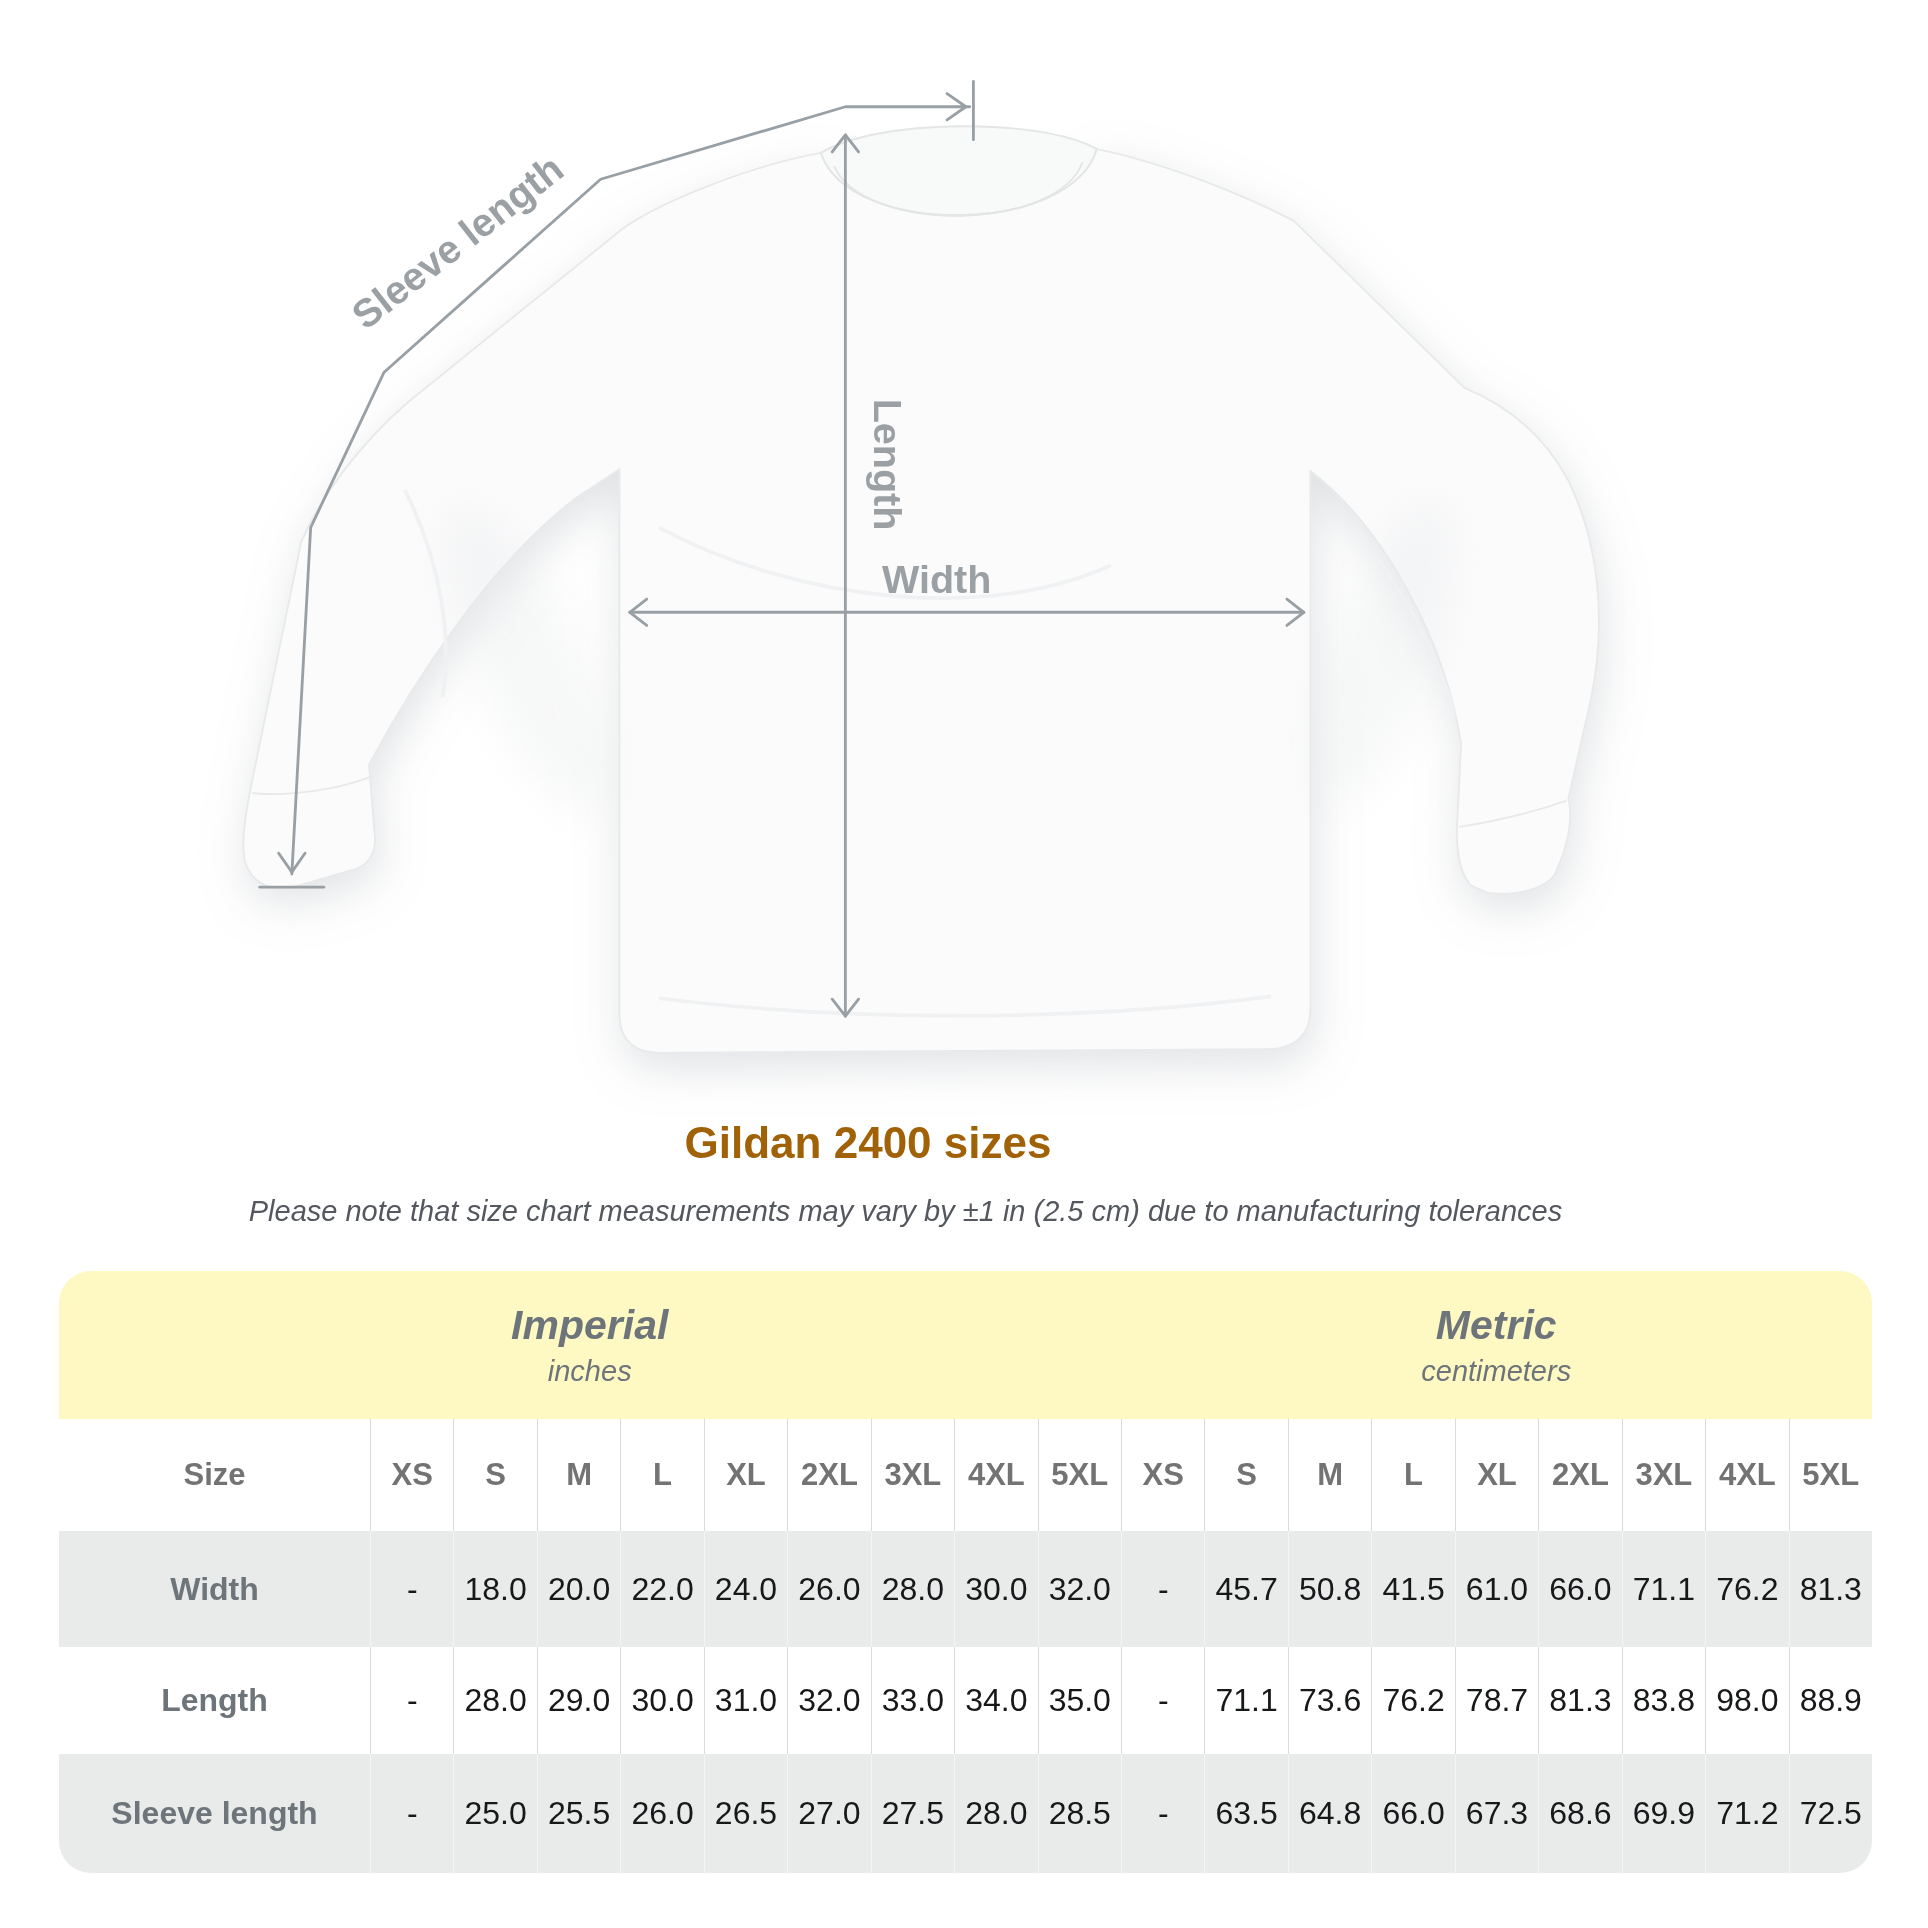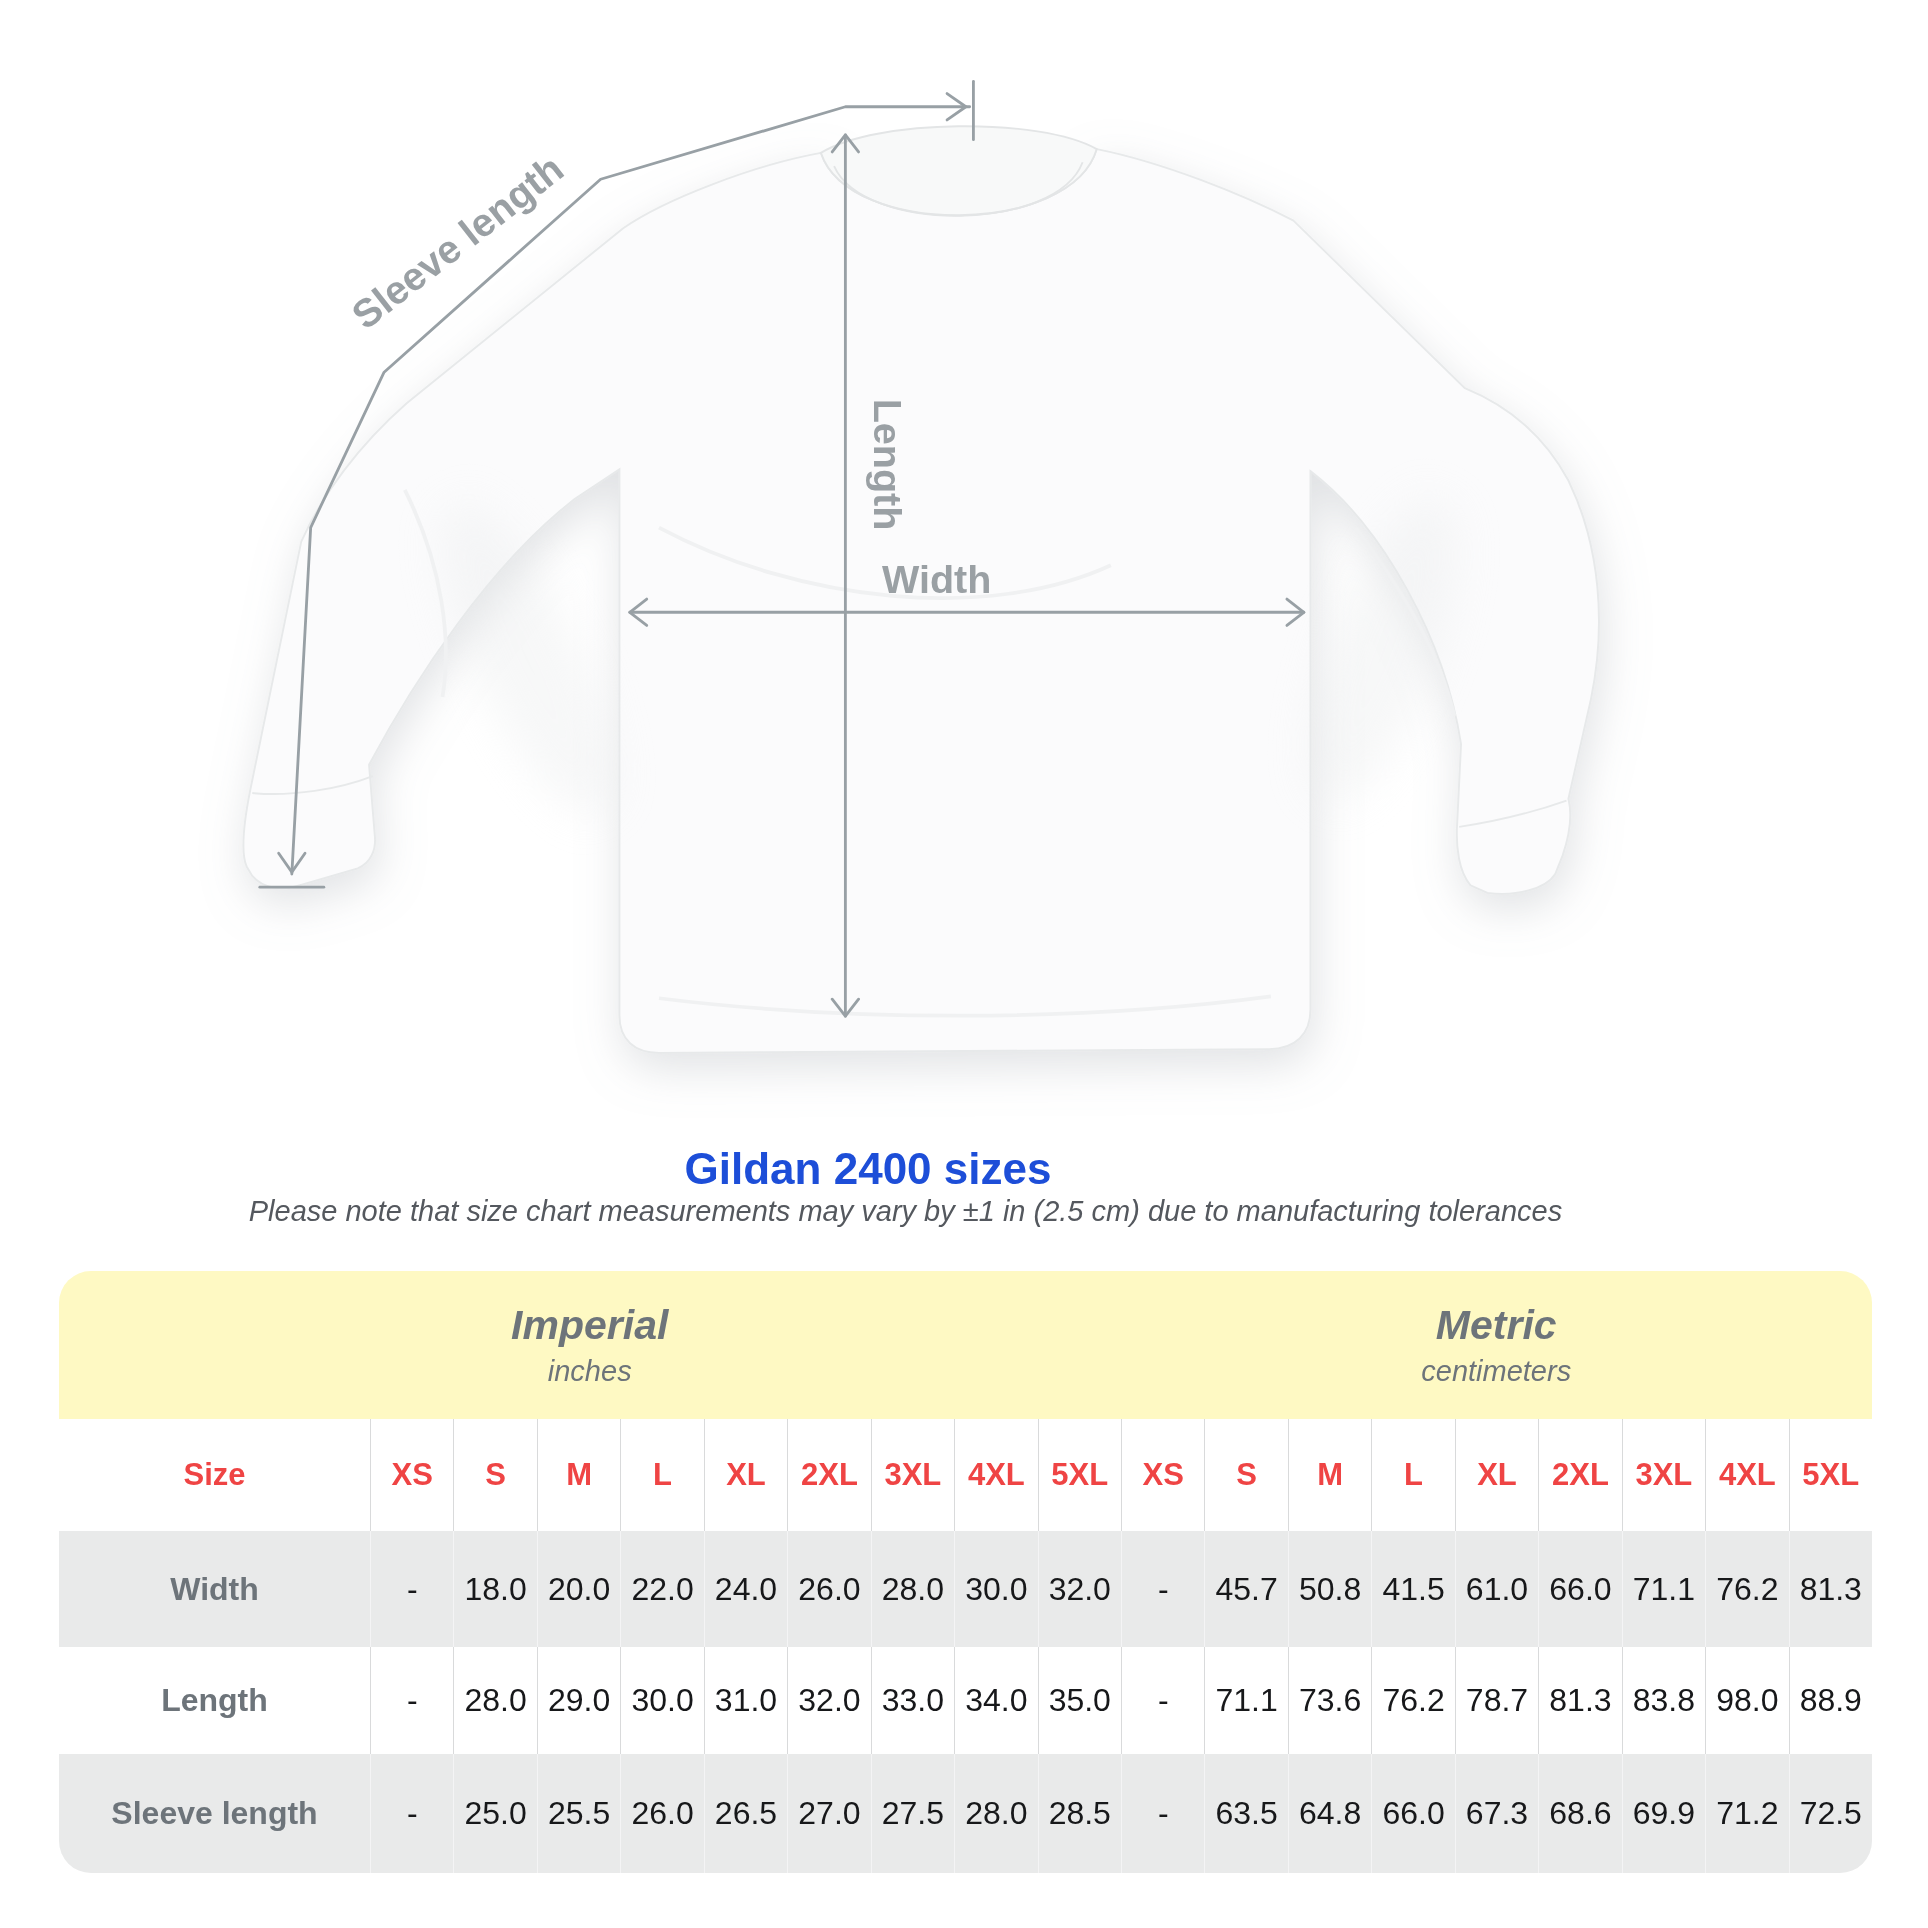--- a/index.html
+++ b/index.html
@@ -4,22 +4,22 @@
 <style>
   html,body { margin:0; padding:0; }
   body {
     width:1928px; height:1928px; position:relative; overflow:hidden;
     background:#ffffff;
     font-family:"Liberation Sans","DejaVu Sans",sans-serif;
   }
   .diagram { position:absolute; top:0; left:0; width:1928px; height:1121px; }
 
   .title {
-    position:absolute; top:1144px; left:0; width:1736px; margin:0;
-    text-align:center; font-size:44px; font-weight:700; color:#1d4ed8;
+    position:absolute; top:1118px; left:0; width:1736px; margin:0;
+    text-align:center; font-size:44px; font-weight:700; color:#a16207;
   }
   .subtitle {
     position:absolute; top:1195px; left:0; width:1811px; margin:0;
     text-align:center; font-size:29px; font-style:italic; color:#54585e;
   }
 
   .tbl {
     position:absolute; left:59px; top:1271px; width:1813px;
     border-radius:32px; overflow:hidden;
   }
@@ -31,21 +31,21 @@
   .row { display:grid; grid-template-columns:311px repeat(18,1fr); text-align:center; }
   .row > div { height:100%; display:flex; align-items:center; justify-content:center; }
   .r-size { height:112px; }
   .r-w    { height:116px; }
   .r-l    { height:107px; }
   .r-s    { height:119px; }
   .light { background:#ffffff; --sep:#d9dadb; }
   .dark  { background:#e9eaea; --sep:#f4f4f5; }
   .row > div + div { border-left:1.9px solid var(--sep); }
 
-  .hdr { font-size:31px; font-weight:700; color:#ef4444; }
+  .hdr { font-size:31px; font-weight:700; color:#737373; }
   .lbl { font-size:32px; font-weight:700; color:#6d747a; }
   .val { font-size:32px; font-weight:400; color:#17181a; }
 </style>
 </head>
 <body>
 
 <main>
 
   <figure class="diagram" style="margin:0;">
     <svg width="1928" height="1121" viewBox="0 0 2048 1190" xmlns="http://www.w3.org/2000/svg">

